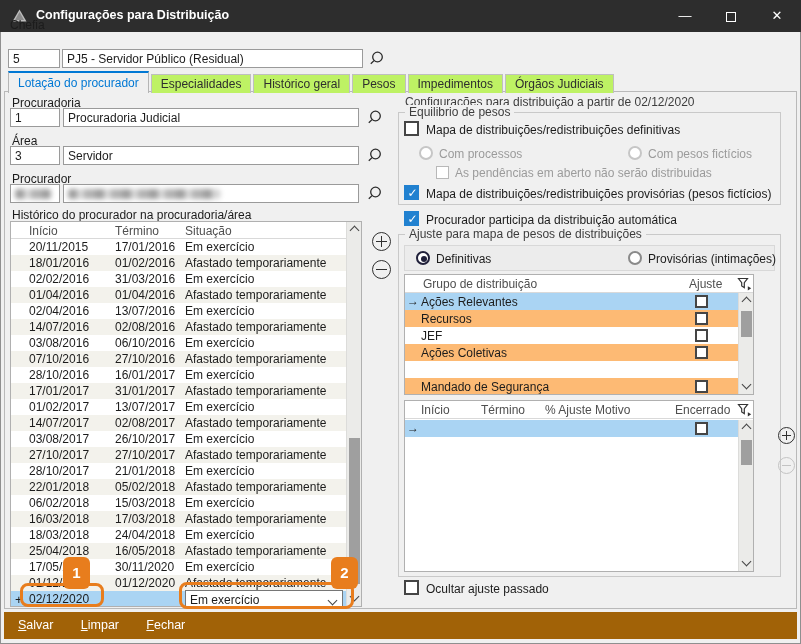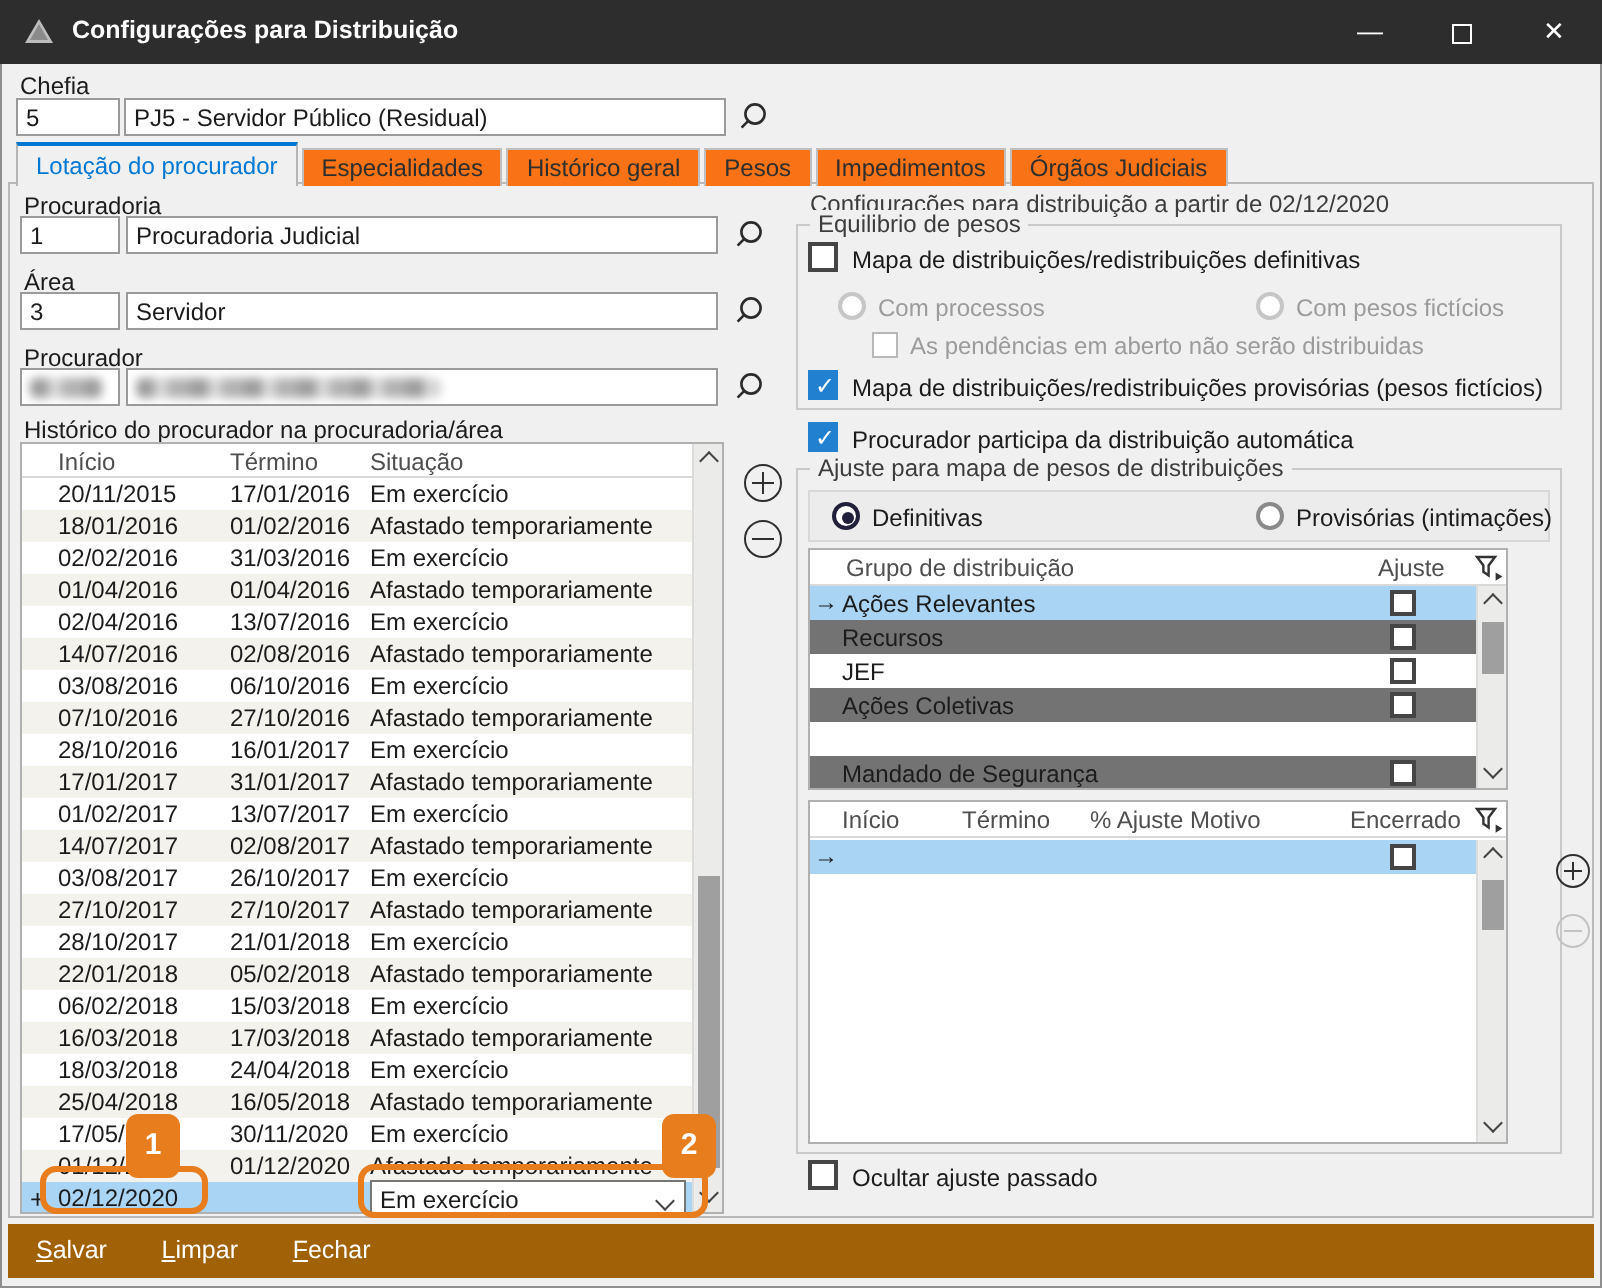--- a/index.html
+++ b/index.html
@@ -16,21 +16,21 @@
 
   
   .lbl { position:absolute; font-size:12px; color:#1c1c1c; white-space:nowrap; }
   .field { position:absolute; height:19px; background:#fff; border:1px solid #9a9a9a; font-size:12px; padding:2px 4px; white-space:nowrap; overflow:hidden; }
   .blurblob { position:absolute; top:4px; left:4px; height:10px; border-radius:3px;
     background:repeating-linear-gradient(90deg,#9e9e9e 0 9px,#d6d6d6 9px 16px,#b2b2b2 16px 27px);
     filter:blur(2.5px); }
 
   
   .tabs { position:absolute; left:8px; top:71px; display:flex; gap:2px; align-items:flex-end; z-index:5; }
-  .tab { height:19px; padding:2px 9px 0 9px; background:#f97316; border:1px solid #bfbfbf; border-bottom:none; color:#2e2e2e; white-space:nowrap; }
+  .tab { height:19px; padding:2px 9px 0 9px; background:#bef264; border:1px solid #bfbfbf; border-bottom:none; color:#2e2e2e; white-space:nowrap; }
   .tab.active { height:22px; padding-top:3px; background:#f0f0f0; border:1px solid #b5b5b5; border-top:2px solid #0078d4; border-bottom:none; color:#0078d4; }
   .page { position:absolute; left:4px; top:91px; width:793px; height:518px; border:1px solid #b9b9b9; background:#f0f0f0; }
 
   
   .search { position:absolute; width:17px; height:17px; cursor:pointer; }
 
   
   .panel { position:absolute; background:#fff; border:1px solid #b0b0b0; overflow:hidden; }
   .thead { position:absolute; left:0; top:0; right:15px; height:17px; background:#fff; border-bottom:1px solid #d9d9d9; color:#4f4f4f; }
   .thead span { position:absolute; top:2px; }
@@ -73,21 +73,21 @@
   .dis-lbl { color:#9b9b9b !important; }
 
   
   .groupbox { position:absolute; border:1px solid #c9c9c9; }
   .legend { position:absolute; top:-8px; left:6px; background:#f0f0f0; padding:0 4px; color:#3d3d3d; white-space:nowrap; }
 
   
   .ghead { position:absolute; left:0; top:0; right:0; height:18px; background:#fff; border-bottom:1px solid #d9d9d9; color:#4f4f4f; }
   .ghead span { position:absolute; top:2px; white-space:nowrap;text-align:right; }
   .grow { position:absolute; left:0; right:15px; height:17px; background:#fff; }
-  .grow.alt { background:#737373; }
+  .grow.alt { background:#fdba74; }
   .grow.sel { background:#aad4f3; right:15px; }
   .grow .gname { position:absolute; left:16px; top:2px; white-space:nowrap; }
   .grow .rowcb { top:1.5px; left:290px; }
   .rowarrow { position:absolute; left:2px; top:1px; font-size:12px; }
   .filter-ic { position:absolute; cursor:pointer; }
 
   
   .ann-outline { position:absolute; border:3px solid #e87d1d; border-radius:8px; background:transparent; z-index:20; pointer-events:none; }
   .ann-badge { position:absolute; width:27px; height:32px; background:#e87d1d; border-radius:6px; color:#fff; font-weight:bold; font-size:15px; text-align:center; line-height:32px; z-index:21; }
 
@@ -111,21 +111,21 @@
           <path d="M7.5 0.5 L14.5 12.5 H0.5 Z" fill="#bdbdbd"></path>
           <path d="M7.5 3 L12 11 H3 Z" fill="#2d2d2d" opacity="0.35"></path>
         </svg>
     </span>
     <span class="title">Configurações para Distribuição</span>
     <span class="winbtn" style="left:662px;"><span>—</span></span>
     <span class="winbtn" style="left:708px;"><span class="maxbox"></span></span>
     <span class="winbtn" style="left:754px;"><span>✕</span></span>
   </div>
 
-  <span class="lbl" style="left:10px; top:36px;">Chefia</span>
+  <span class="lbl" style="left:10px; top:18px;">Chefia</span>
   <div class="field" style="left:8px; top:49px; width:52px;">5</div>
   <div class="field" style="left:62px; top:49px; width:301px;">PJ5 - Servidor Público (Residual)</div>
   <span class="search" style="left:368px; top:50px;">
     <svg width="17" height="17" viewBox="0 0 17 17">
         <circle cx="9.5" cy="7" r="4.8" fill="none" stroke="#2b2b2b" stroke-width="1.3"></circle>
         <path d="M6 10.6 L2.8 13.8" stroke="#2b2b2b" stroke-width="1.3"></path>
       </svg>
   </span>
 
   <div class="tabs">

